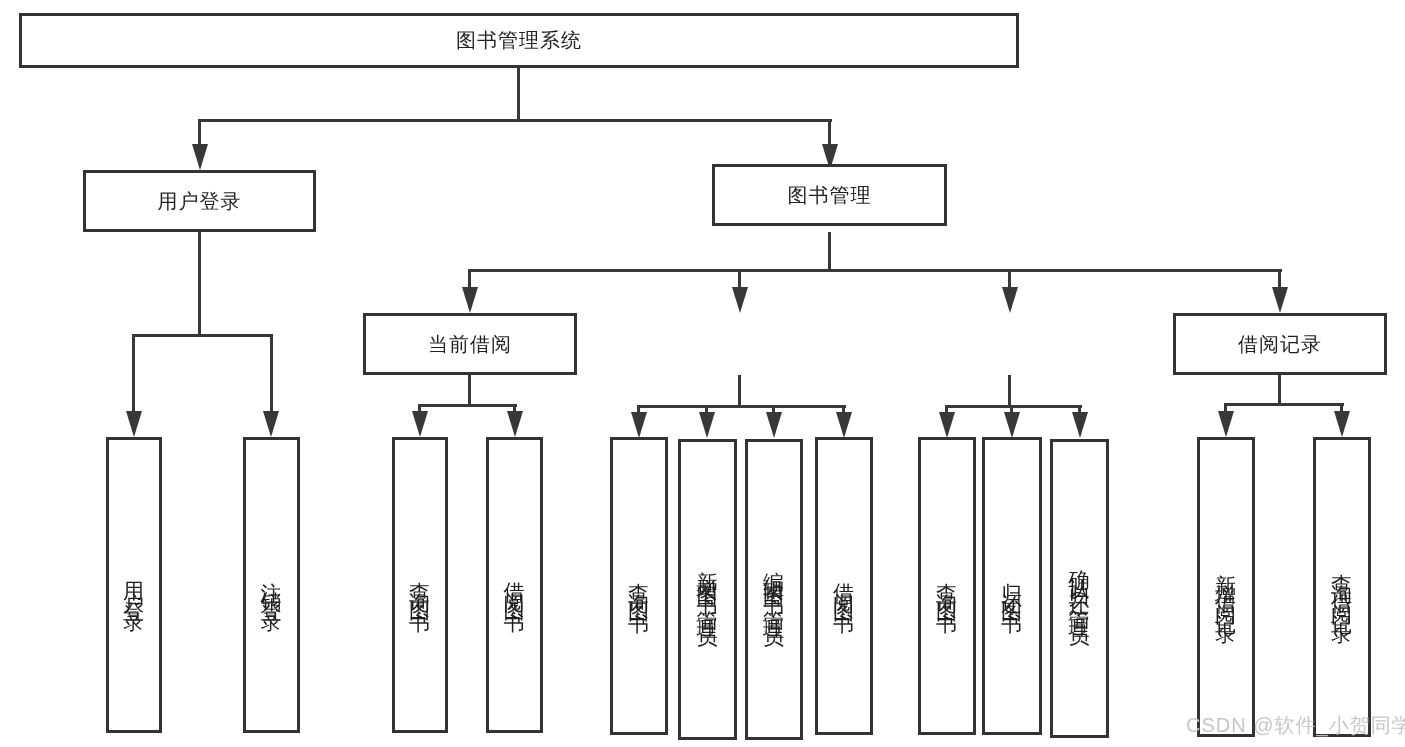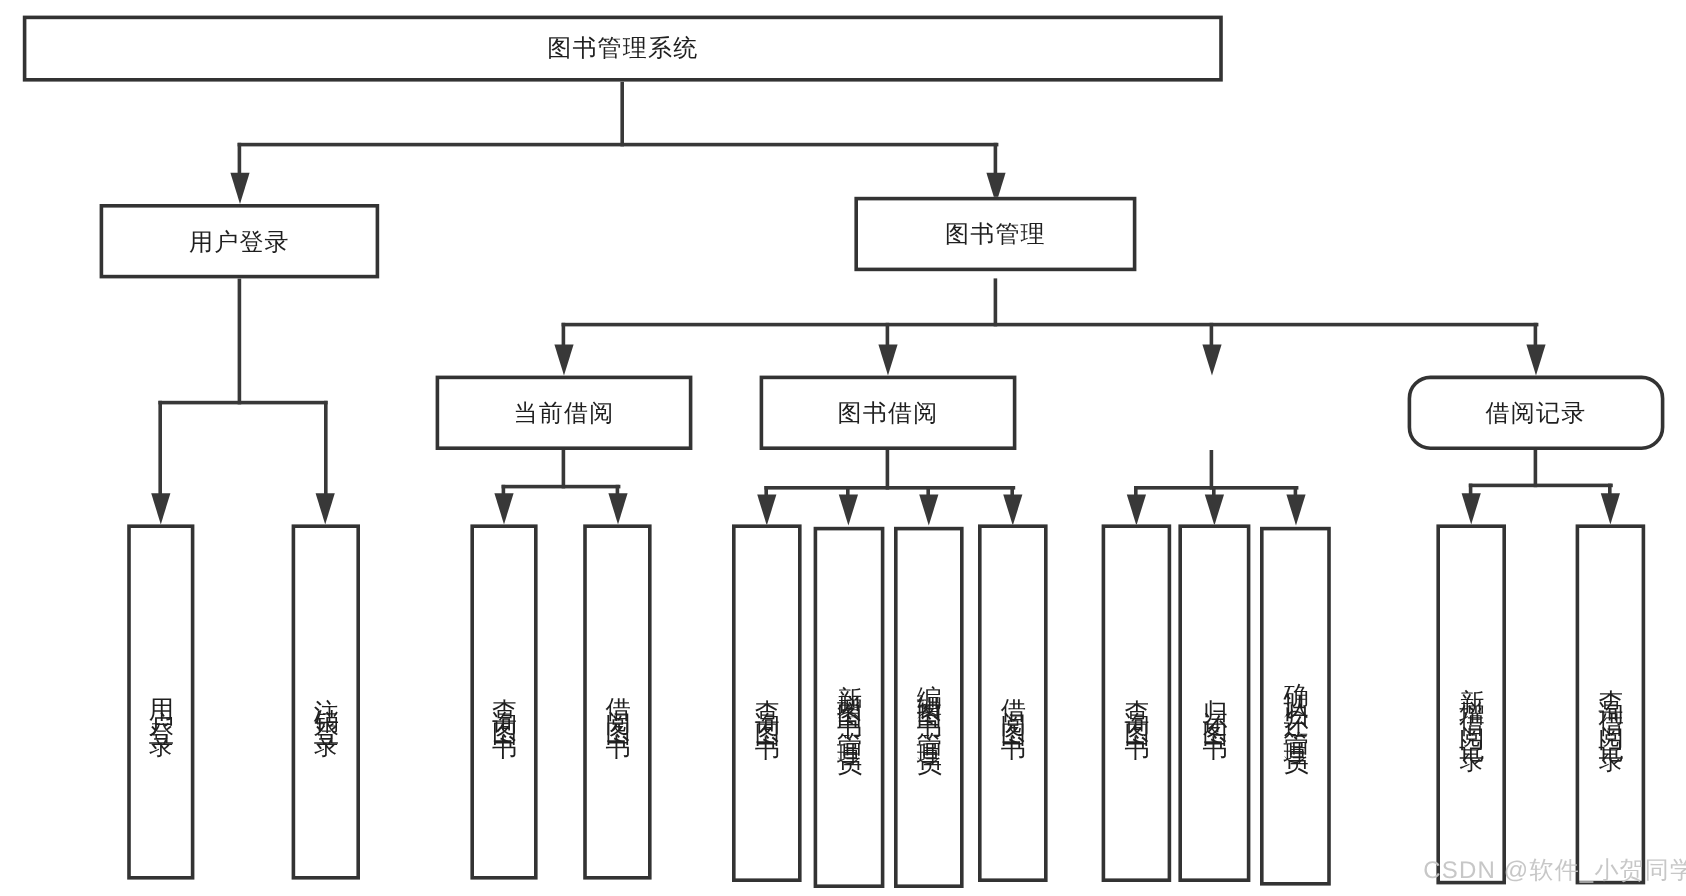--- a/index.html
+++ b/index.html
@@ -116,22 +116,21 @@
   <div class="ah" style="left:1218px; top:411px;"></div>
   <div class="cline" style="left:1340px; top:403px; width:3px; height:10px;"></div>
   <div class="ah" style="left:1334px; top:411px;"></div>
 
   <div class="node" style="left:19px; top:13px; width:1000px; height:55px;">图书管理系统</div>
 
   <div class="node" style="left:83px; top:170px; width:233px; height:62px;">用户登录</div>
   <div class="node" style="left:712px; top:164px; width:235px; height:62px;">图书管理</div>
 
   <div class="node" style="left:363px; top:313px; width:214px; height:62px;">当前借阅</div>
-  <div class="node" style="left:633px; top:313px; width:214px; height:62px;">图书借阅</div>
-  <div class="node" style="left:1173px; top:313px; width:214px; height:62px;border-radius:19px;">借阅记录</div>
+  <div class="node" style="left:1173px; top:313px; width:214px; height:62px;">借阅记录</div>
 
   <div class="node vnode" style="left:106px; top:437px; width:56px; height:296px;">用户登录</div>
   <div class="node vnode" style="left:243px; top:437px; width:57px; height:296px;">注销登录</div>
 
   <div class="node vnode" style="left:392px; top:437px; width:56px; height:296px;">查询图书</div>
   <div class="node vnode" style="left:486px; top:437px; width:57px; height:296px;">借阅图书</div>
 
   <div class="node vnode" style="left:610px; top:437px; width:58px; height:298px;">查询图书</div>
   <div class="node vnode long" style="left:678px; top:439px; width:59px; height:301px;">新增图书（管理员）</div>
   <div class="node vnode long" style="left:745px; top:439px; width:58px; height:301px;">编辑图书（管理员）</div>

